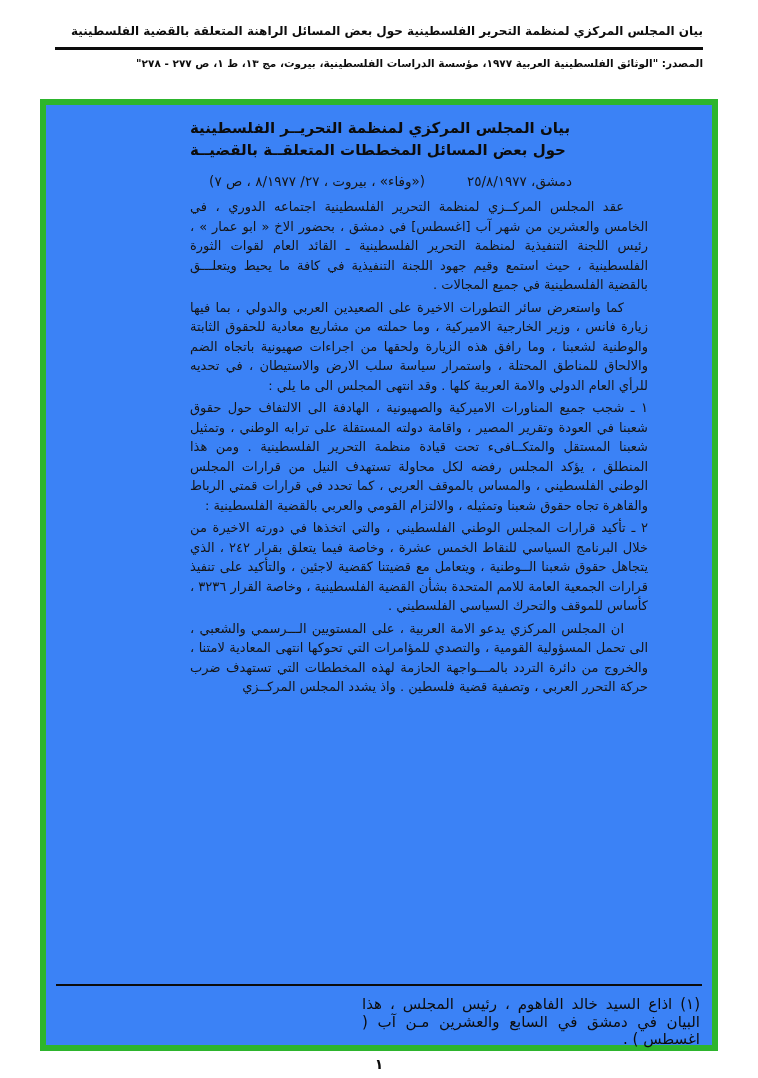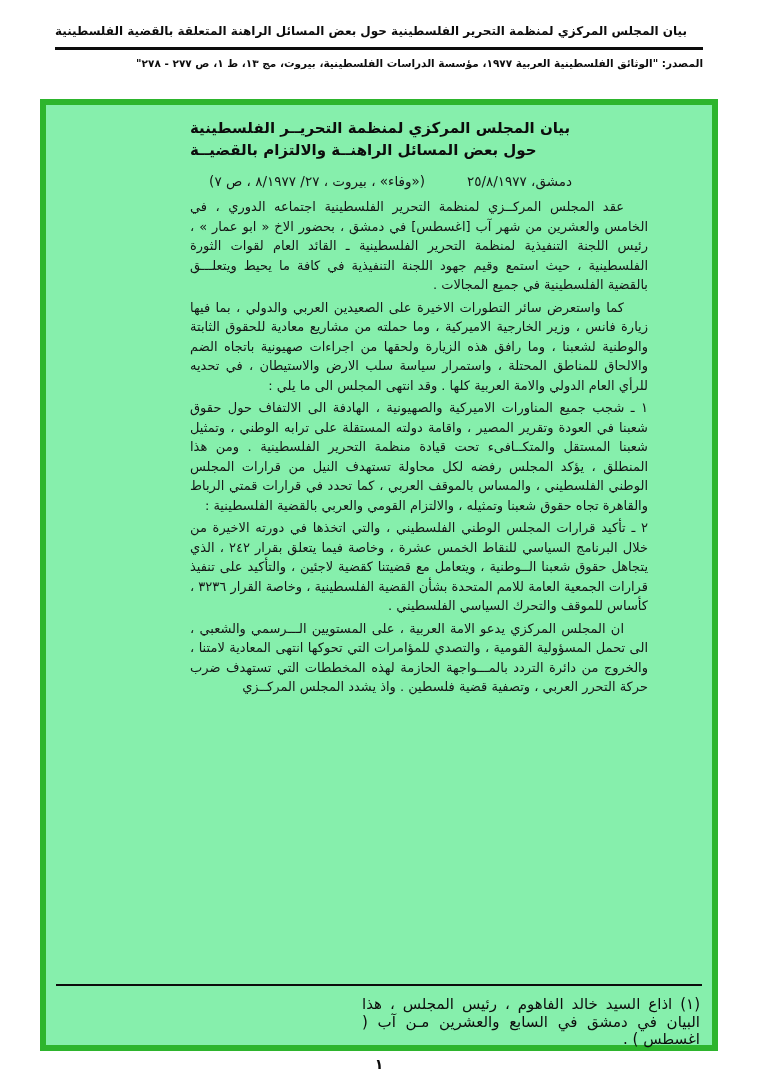--- a/index.html
+++ b/index.html
@@ -9,34 +9,34 @@
     background: #ffffff;
     color: #151515;
     font-family: "DejaVu Sans", sans-serif;
     position: relative;
     overflow: hidden;
   }
 
   
   .page-header { position: absolute; top: 24px; left: 55px; right: 55px; direction: rtl; }
   .header-title {
-    font-size: 12px; font-weight: bold; text-align: left;
+    font-size: 12px; font-weight: bold; text-align: right;
     white-space: nowrap; color: #0c0c0c;
   }
   .header-rule { border-top: 3px solid #0c0c0c; margin-top: 9px; }
   .header-source {
     font-size: 10.5px; font-weight: bold; text-align: right; margin-top: 7px; color: #0c0c0c;
   }
 
   
   .doc-frame {
     position: absolute; left: 40px; top: 99px;
     width: 678px; height: 952px;
     border: 6px solid #2db52d;
-    background: #86efac;
+    background: #3b82f6;
   }
   .frame-inner { position: relative; width: 100%; height: 100%; direction: rtl; }
 
   .text-column { position: absolute; top: 12px; right: 64px; width: 458px; }
 
   .doc-title { text-align: left; }
   .doc-title .t-line {
     font-size: 15px; font-weight: bold; line-height: 22px;
     white-space: nowrap; color: #0c0c0c;
   }
@@ -84,21 +84,21 @@
   <div class="header-source">المصدر:  "الوثائق الفلسطينية العربية ١٩٧٧، مؤسسة الدراسات الفلسطينية، بيروت، مج ١٣، ط ١، ص ٢٧٧ - ٢٧٨"</div>
 </div>
 
 <div class="doc-frame">
   <div class="frame-inner">
 
     <div class="text-column">
 
       <div class="doc-title">
         <div class="t-line">بيان المجلس المركزي لمنظمة التحريــر الفلسطينية</div>
-        <div class="t-line">حول بعض المسائل الراهنــة والالتزام بالقضيــة</div>
+        <div class="t-line">حول بعض المسائل المخططات المتعلقــة بالقضيــة</div>
       </div>
 
       <div class="dateline">
         <div class="dateline-right">دمشق، ٢٥/٨/١٩٧٧</div>
         <div class="dateline-left">(«وفاء» ، بيروت ، ٢٧/ ٨/١٩٧٧ ، ص ٧)</div>
       </div>
 
       <div class="doc-body">
         <p class="para indent">عقد المجلس المركــزي لمنظمة التحرير الفلسطينية اجتماعه الدوري ، في الخامس والعشرين من شهر آب [اغسطس] في دمشق ، بحضور الاخ « ابو عمار » ، رئيس اللجنة التنفيذية لمنظمة التحرير الفلسطينية ـ القائد العام لقوات الثورة الفلسطينية ، حيث استمع وقيم جهود اللجنة التنفيذية في كافة ما يحيط ويتعلـــق بالقضية الفلسطينية في جميع المجالات .</p>
         <p class="para indent">كما واستعرض سائر التطورات الاخيرة على الصعيدين العربي والدولي ، بما فيها زيارة فانس ، وزير الخارجية الاميركية ، وما حملته من مشاريع معادية للحقوق الثابتة والوطنية لشعبنا ، وما رافق هذه الزيارة ولحقها من اجراءات صهيونية باتجاه الضم والالحاق للمناطق المحتلة ، واستمرار سياسة سلب الارض والاستيطان ، في تحديه للرأي العام الدولي والامة العربية كلها . وقد انتهى المجلس الى ما يلي :</p>

